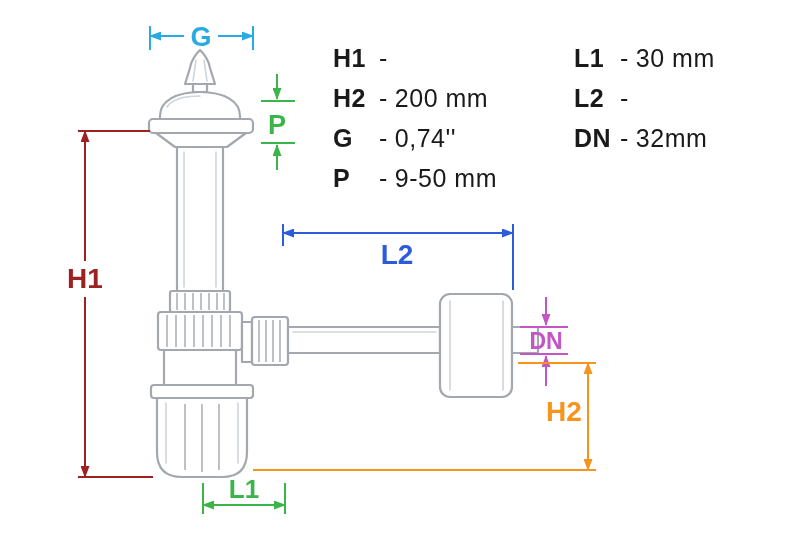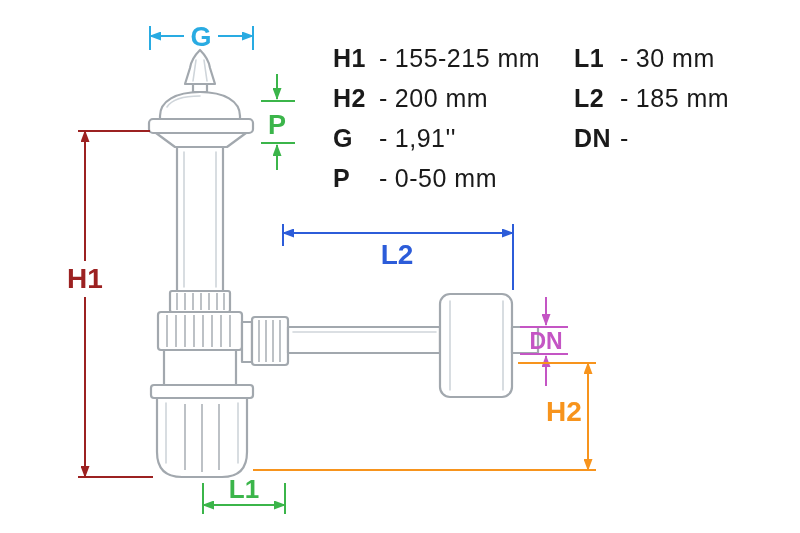--- a/index.html
+++ b/index.html
@@ -188,49 +188,48 @@
       <line class="dim dim-l1" x1="285" y1="483" x2="285" y2="514"></line>
       <line class="dim dim-l1" x1="203" y1="505" x2="285" y2="505" marker-start="url(#ar-l1)" marker-end="url(#ar-l1)"></line>
       <text class="dtxt txt-l1" x="244" y="498" font-size="26" text-anchor="middle">L1</text>
     </g>
   </svg>
 
   <div class="legend" id="legend-col1">
     <div class="row">
       <span class="lbl">H1</span>
       <span class="sep">-</span>
-      <span class="val">155-215 mm</span>
     </div>
     <div class="row">
       <span class="lbl">H2</span>
       <span class="sep">-</span>
       <span class="val">200 mm</span>
     </div>
     <div class="row">
       <span class="lbl">G</span>
       <span class="sep">-</span>
-      <span class="val">1,91''</span>
+      <span class="val">0,74''</span>
     </div>
     <div class="row">
       <span class="lbl">P</span>
       <span class="sep">-</span>
-      <span class="val">0-50 mm</span>
+      <span class="val">9-50 mm</span>
     </div>
   </div>
 
   <div class="legend" id="legend-col2">
     <div class="row">
       <span class="lbl">L1</span>
       <span class="sep">-</span>
       <span class="val">30 mm</span>
     </div>
     <div class="row">
       <span class="lbl">L2</span>
       <span class="sep">-</span>
-      <span class="val">185 mm</span>
     </div>
     <div class="row">
       <span class="lbl">DN</span>
       <span class="sep">-</span>
+      <span class="val">32mm</span>
     </div>
   </div>
 
 </div>
 
 </body></html>

